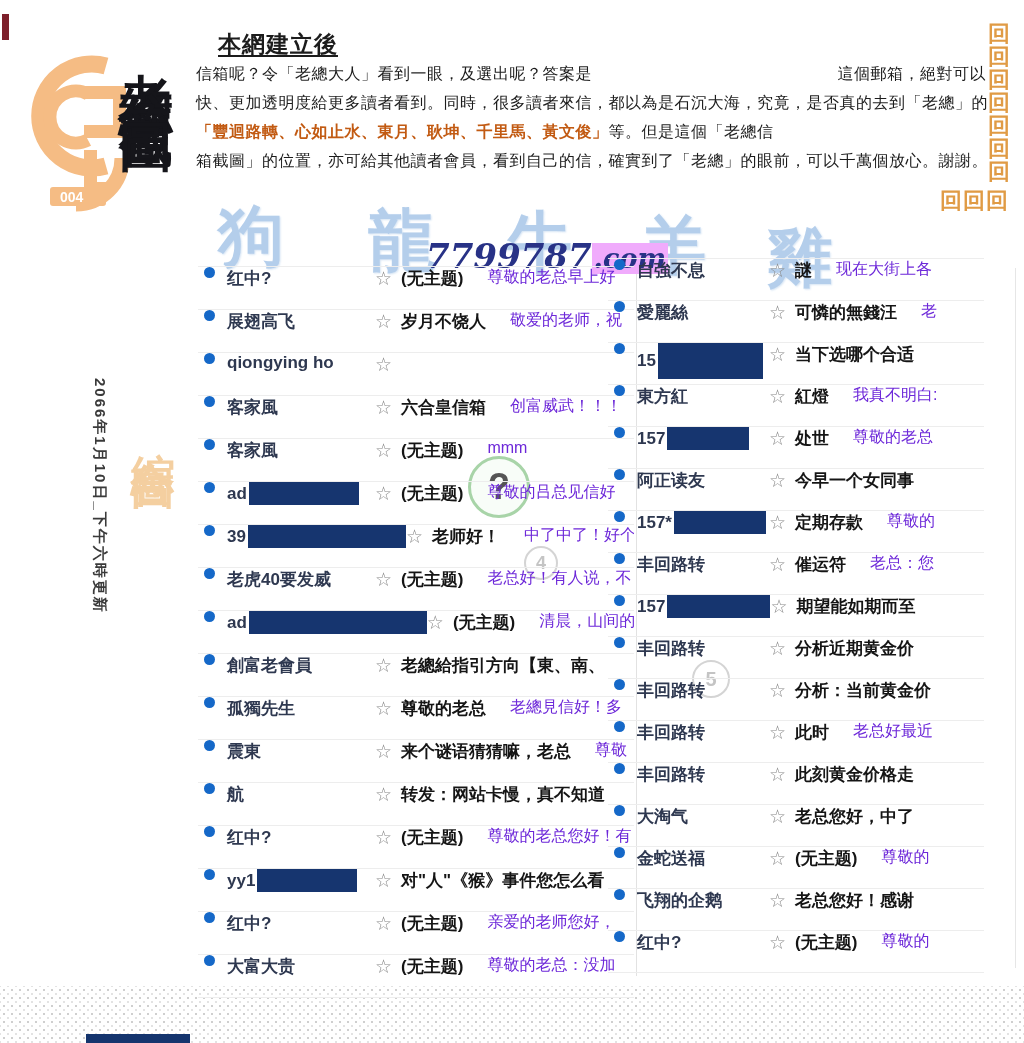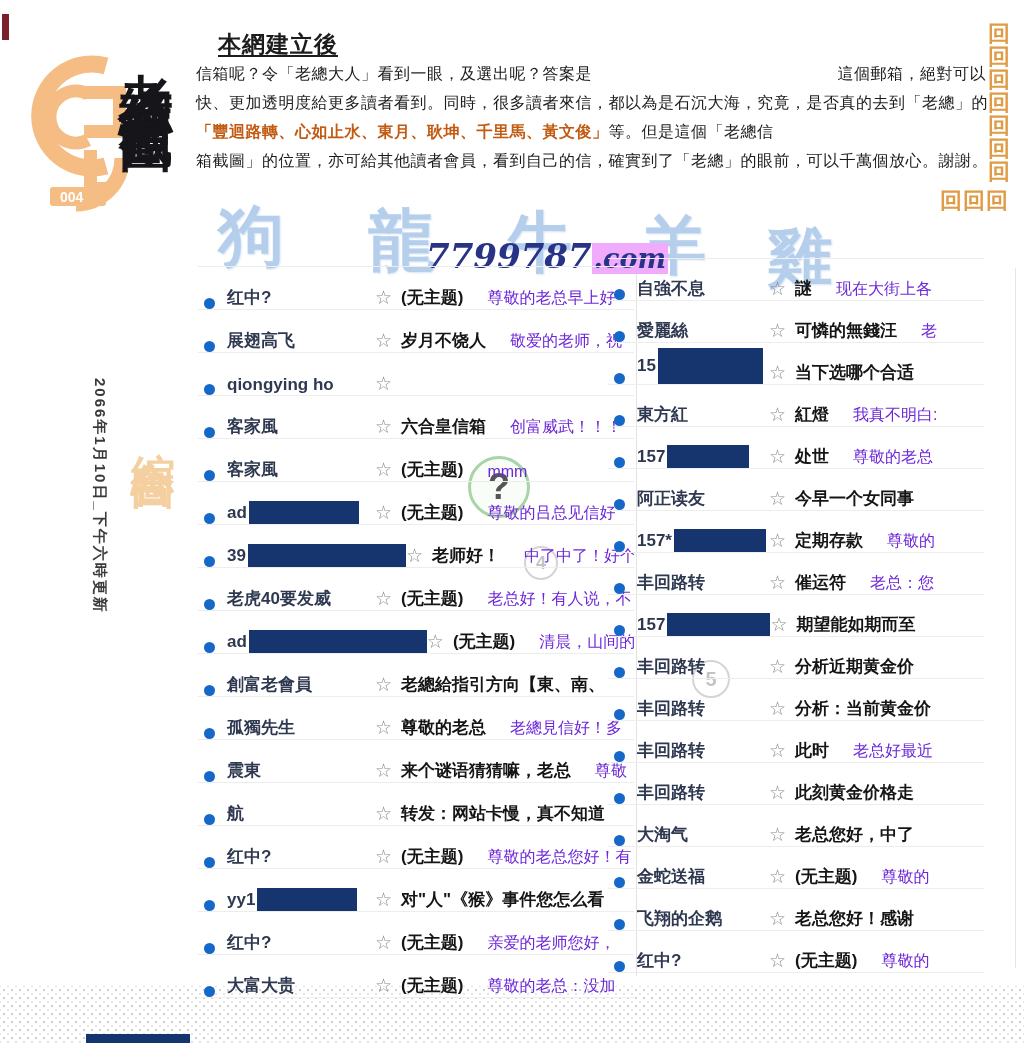--- a/index.html
+++ b/index.html
@@ -58,21 +58,21 @@
             font-weight:bold;color:#555;background:rgba(240,250,240,.45);z-index:1;}
   .circled-num{position:absolute;border:2px solid #d4d4d4;border-radius:50%;color:#c4c4c4;
             display:flex;align-items:center;justify-content:center;font-weight:bold;z-index:1;}
   .cn0{left:524px;top:546px;width:30px;height:30px;font-size:18px;}
   .cn1{left:692px;top:660px;width:34px;height:34px;font-size:20px;}
 
   
   .col{position:absolute;z-index:3;border-top:1px solid #ededed;}
   .col-left{left:198px;top:266px;width:436px;}
   .col-right{left:608px;top:258px;width:376px;}
-  .mail-row{display:flex;align-items:flex-end;border-bottom:1px solid #ededed;overflow:hidden;
+  .mail-row{display:flex;align-items:flex-start;border-bottom:1px solid #ededed;overflow:hidden;
             white-space:nowrap;}
   .col-left .mail-row{height:42px;}
   .col-right .mail-row{height:41px;}
   .bullet{width:11px;height:11px;border-radius:50%;background:#1568c8;flex:0 0 11px;margin:0 12px 0 6px;}
   .sender{font-weight:bold;color:#2e3850;font-size:17px;flex:0 0 auto;min-width:148px;
           display:flex;align-items:center;}
   .col-right .sender{min-width:132px;}
   .redact{display:inline-block;background:#16356f;height:23px;margin-left:2px;}
   .redact.tall{height:36px;}
   .star{color:#8a8a8a;font-size:19px;margin-right:9px;flex:0 0 auto;}

